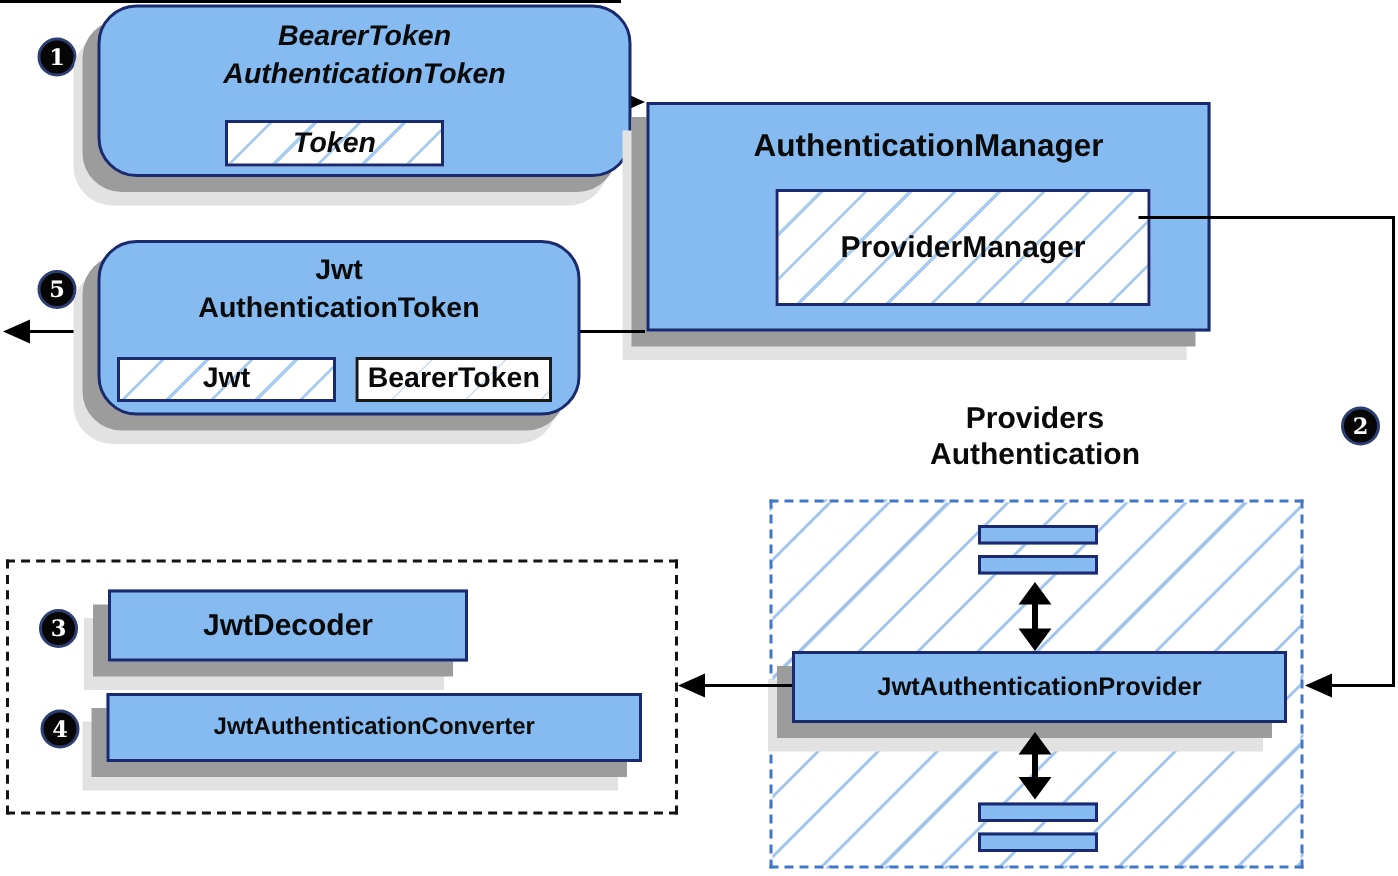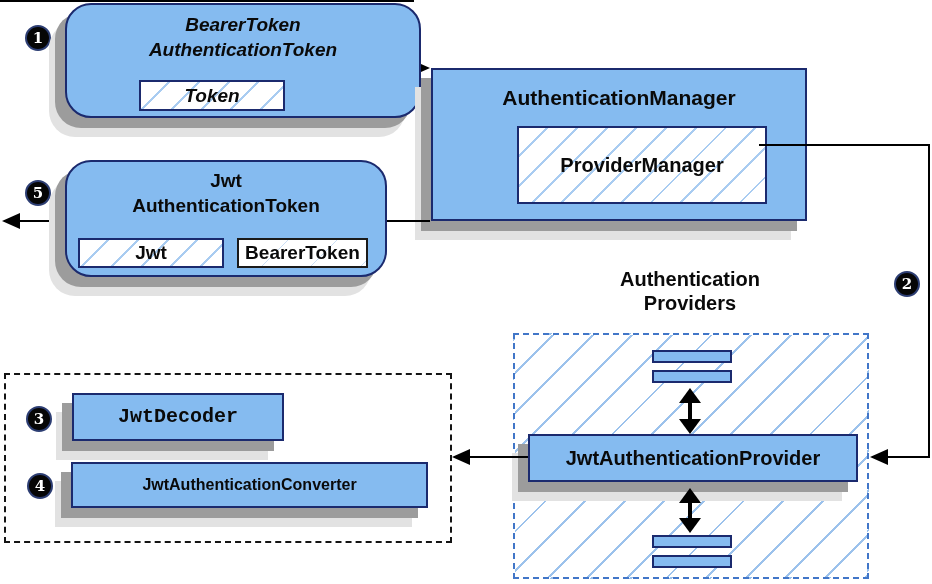--- a/index.html
+++ b/index.html
@@ -52,21 +52,21 @@
   <div class="tri-right" style="left:412px;top:60px;"></div>
   <div class="step" style="left:25px;top:25px;">
       <span>1</span>
     </div>
 
   <div class="node rounded" style="left:65px;top:3px;width:356px;height:115px;font-style:italic;">
     <div class="node-title" style="margin-top:7px;">
       <div>BearerToken</div>
       <div>AuthenticationToken</div>
     </div>
-    <div class="inner-box hatch-sm" style="left:72px;top:75px;width:146px;height:31px;line-height:27px;">Token</div>
+    <div class="inner-box hatch-sm" style="left:83px;top:75px;width:146px;height:31px;line-height:27px;">Token</div>
   </div>
 
   <div class="node" style="left:431px;top:68px;width:376px;height:153px;">
     <div class="node-title" style="margin-top:15px;font-size:21px;">AuthenticationManager</div>
     <div class="inner-box hatch-sm" style="left:37px;top:56px;width:250px;height:78px;line-height:74px;font-size:20px;margin-left:47px;">ProviderManager</div>
   </div>
 
   <div class="line" style="left:759px;top:144px;width:171px;height:2px;"></div>
   <div class="line" style="left:928px;top:144px;width:2px;height:314px;"></div>
   <div class="line" style="left:872px;top:456px;width:58px;height:2px;"></div>
@@ -84,37 +84,37 @@
   <div class="node rounded" style="left:65px;top:160px;width:322px;height:117px;">
     <div class="node-title" style="margin-top:6px;">
       <div>Jwt</div>
       <div>AuthenticationToken</div>
     </div>
     <div class="inner-box hatch-sm" style="left:11px;top:76px;width:146px;height:30px;line-height:26px;">Jwt</div>
     <div class="inner-box hatch-faint" style="left:170px;top:76px;width:131px;height:30px;line-height:26px;border-color:#1a1a1a;">BearerToken</div>
   </div>
 
   <div class="group-label" style="left:580px;top:267px;width:220px;">
+    <div>Providers</div>
     <div>Authentication</div>
-    <div>Providers</div>
   </div>
 
   <div class="dashed-blue hatch-lg" style="left:513px;top:333px;width:356px;height:246px;"></div>
 
   <div class="bar" style="left:652px;top:350px;"></div>
   <div class="bar" style="left:652px;top:370px;"></div>
 
   <div class="dblarrow" style="left:679px;top:388px;height:46px;">
     <div class="up"></div>
     <div class="shaft"></div>
     <div class="down"></div>
   </div>
 
   <div class="node" style="left:528px;top:434px;width:330px;height:48px;">
-    <div class="node-title" style="line-height:44px;font-size:20px;">JwtAuthenticationProvider</div>
+    <div class="node-title" style="line-height:44px;font-size:17px;">JwtAuthenticationProvider</div>
   </div>
 
   <div class="dblarrow" style="left:679px;top:488px;height:45px;">
     <div class="up"></div>
     <div class="shaft"></div>
     <div class="down"></div>
   </div>
 
   <div class="bar" style="left:652px;top:535px;"></div>
   <div class="bar" style="left:652px;top:555px;"></div>
@@ -123,21 +123,21 @@
   <div class="tri-left" style="left:452px;top:449px;"></div>
 
   <div class="dashed-black" style="left:4px;top:373px;width:448px;height:170px;"></div>
   <div class="step" style="left:26px;top:406px;">
       <span>3</span>
     </div>
   <div class="step" style="left:27px;top:473px;">
       <span>4</span>
     </div>
 
-  <div class="node" style="left:72px;top:393px;width:212px;height:48px;font-family:Liberation Mono, monospace;">
+  <div class="node" style="left:72px;top:393px;width:240px;height:48px;">
     <div class="node-title" style="line-height:44px;font-size:20px;">JwtDecoder</div>
   </div>
 
   <div class="node" style="left:71px;top:462px;width:357px;height:46px;">
     <div class="node-title" style="line-height:42px;font-size:16px;">JwtAuthenticationConverter</div>
   </div>
 
 </div>
 
 </body></html>

